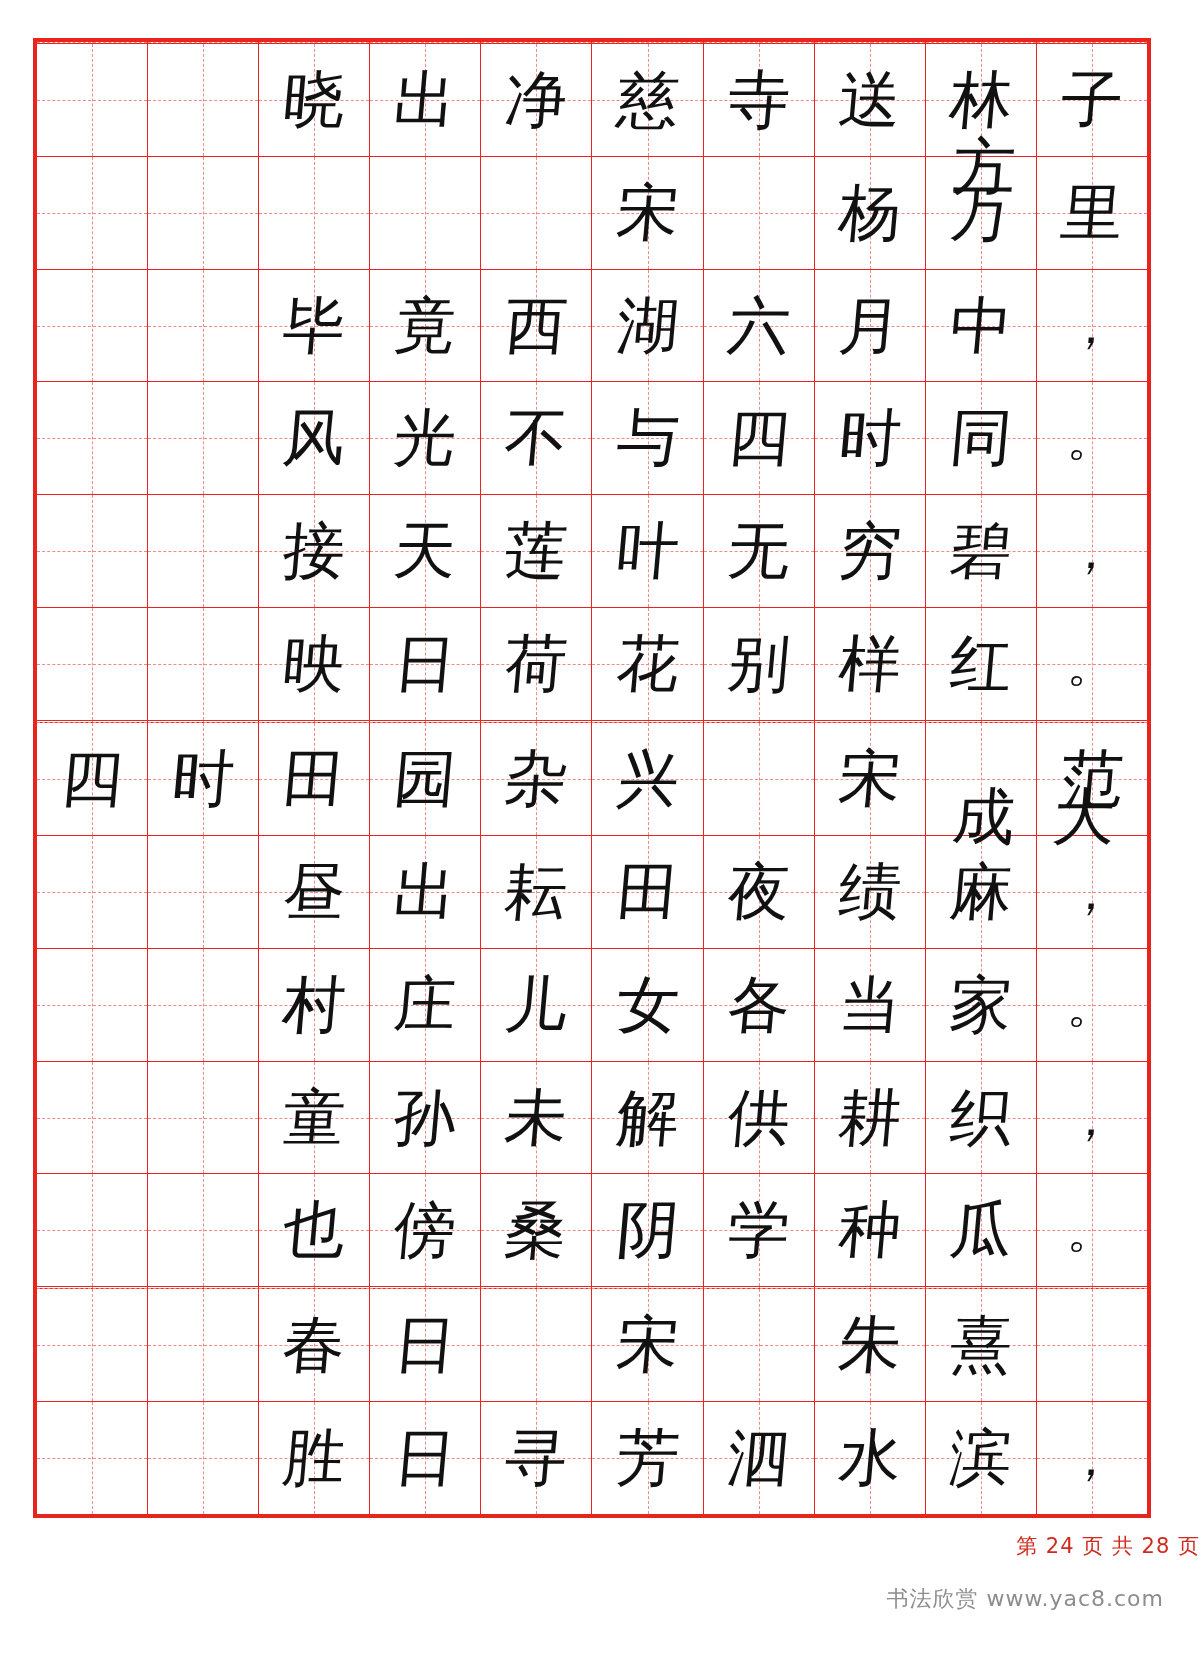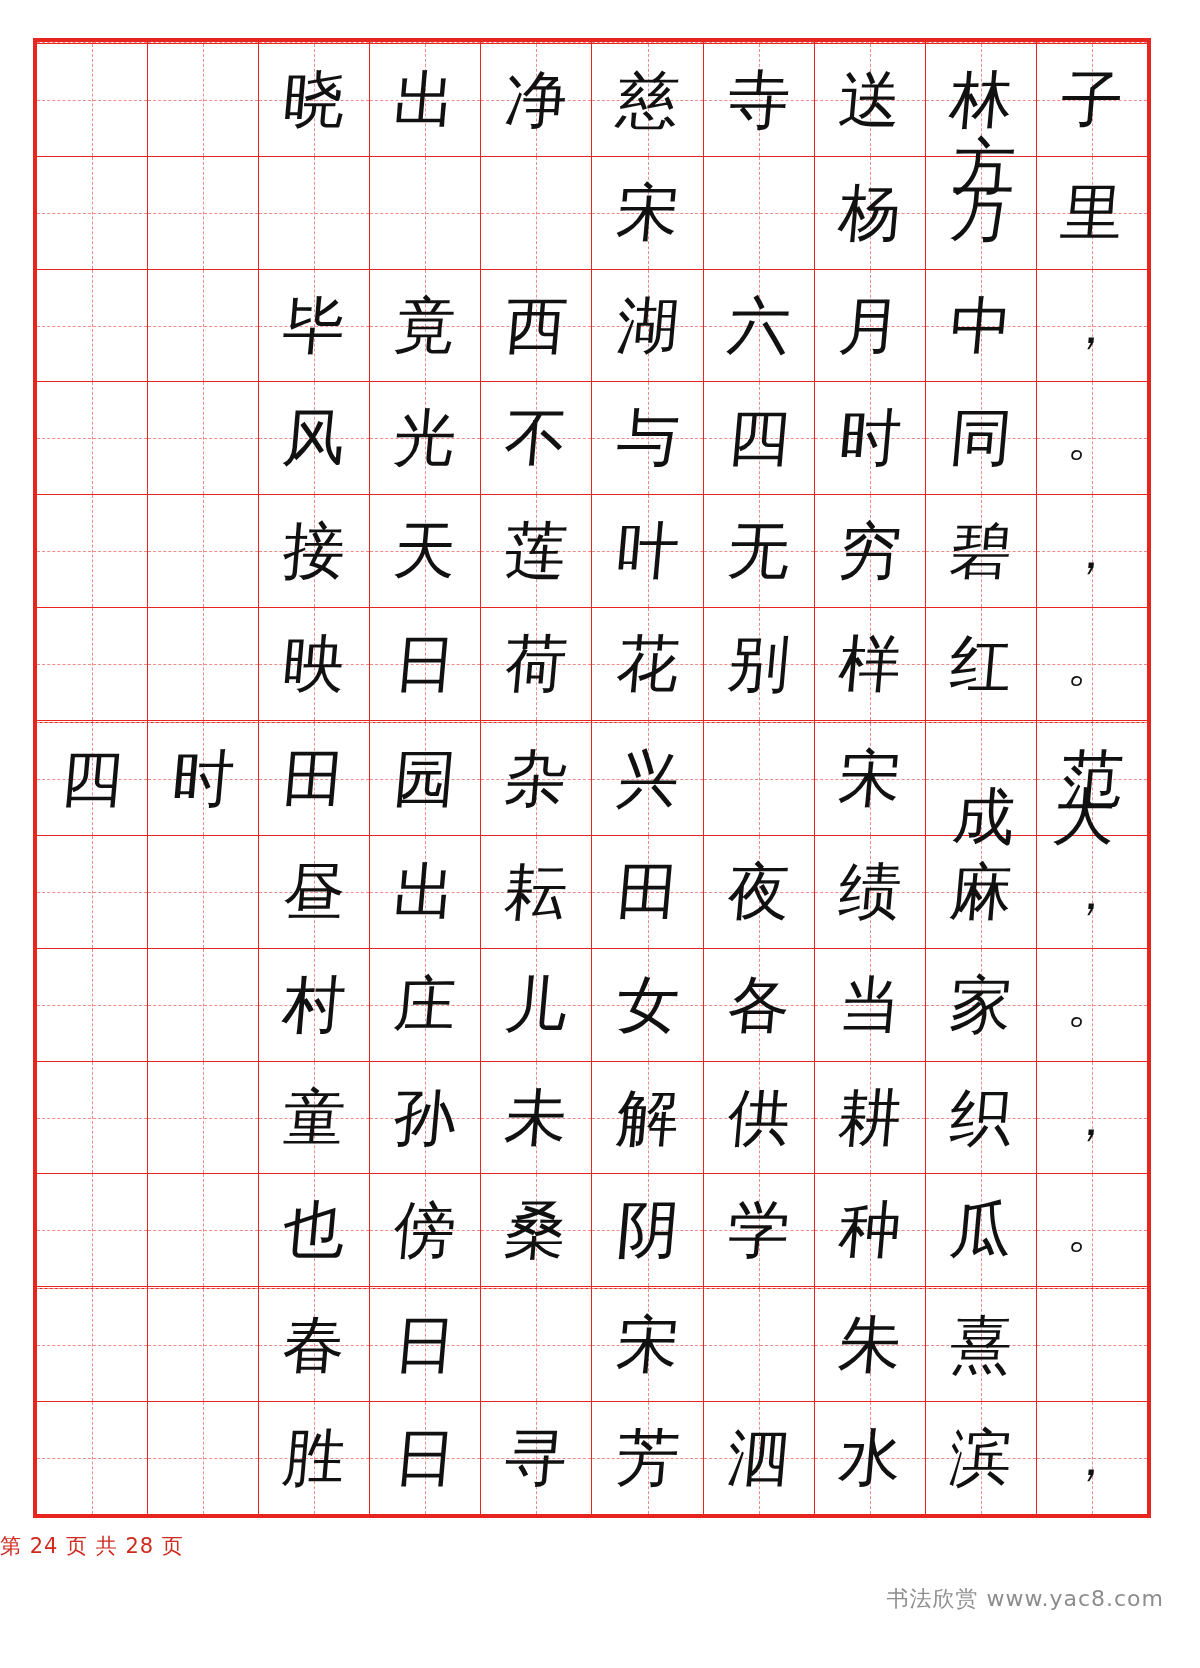--- a/index.html
+++ b/index.html
@@ -83,21 +83,21 @@
     font-size: 48px;
     vertical-align: bottom;
   }
 
   
   #footer {
     position: absolute;
     left: 0;
     top: 1532px;
     width: 1200px;
-    text-align: left;
+    text-align: right;
   }
   #page-number {
     font-family: "DejaVu Sans", sans-serif;
     font-size: 21px;
     color: #cf2a1e;
     letter-spacing: 1px;
   }
   #watermark {
     position: absolute;
     right: 36px;

